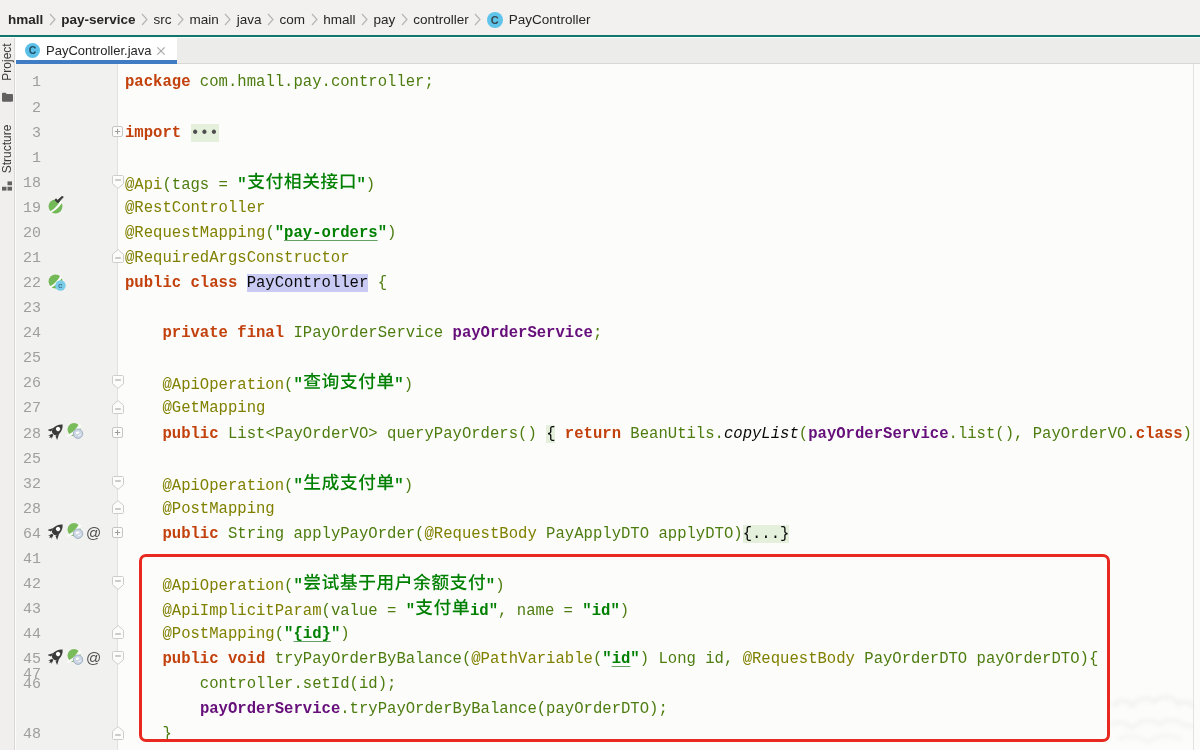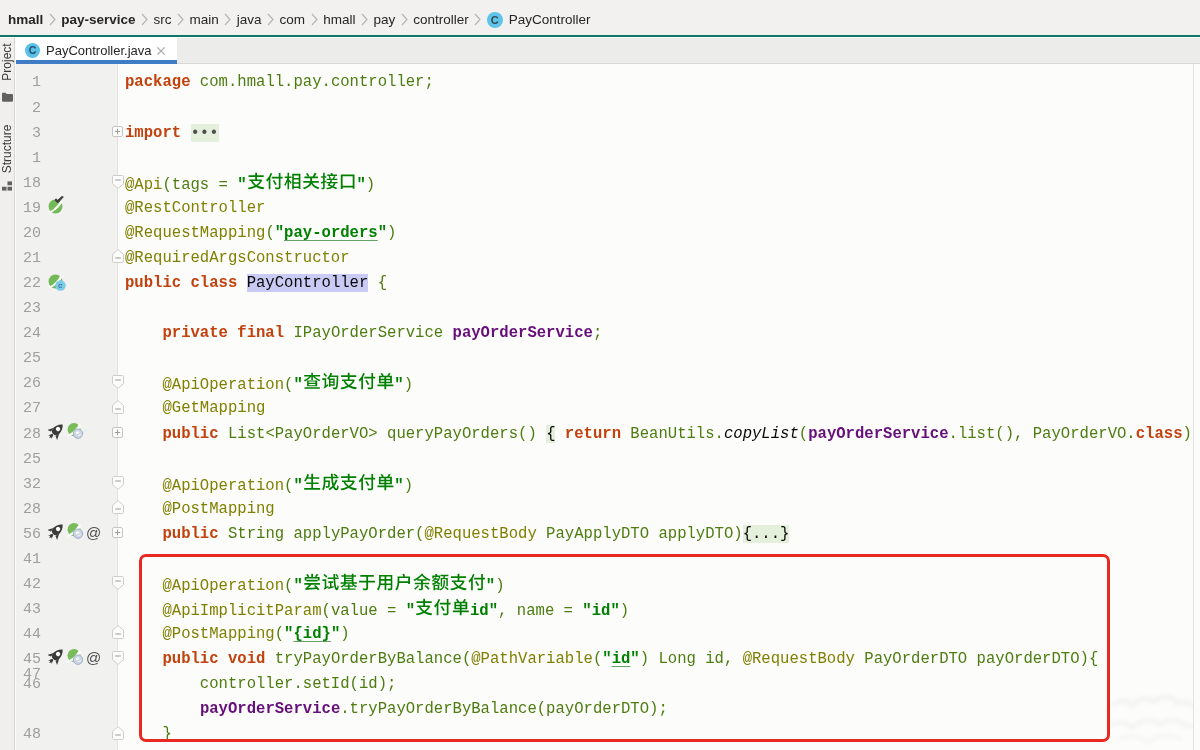--- a/index.html
+++ b/index.html
@@ -89,21 +89,21 @@
 <div class="ln" style="top:271.08px">22</div>
 <div class="ln" style="top:296.15px">23</div>
 <div class="ln" style="top:321.23px">24</div>
 <div class="ln" style="top:346.31px">25</div>
 <div class="ln" style="top:371.39px">26</div>
 <div class="ln" style="top:396.46px">27</div>
 <div class="ln" style="top:421.54px">28</div>
 <div class="ln" style="top:446.62px">25</div>
 <div class="ln" style="top:471.69px">32</div>
 <div class="ln" style="top:496.77px">28</div>
-<div class="ln" style="top:521.85px">56</div>
+<div class="ln" style="top:521.85px">64</div>
 <div class="ln" style="top:546.92px">41</div>
 <div class="ln" style="top:572.00px">42</div>
 <div class="ln" style="top:597.08px">43</div>
 <div class="ln" style="top:622.16px">44</div>
 <div class="ln" style="top:647.23px">45</div>
 <div class="ln" style="top:672.31px">46</div>
 <div class="ln" style="top:662px">47</div>
 <div class="ln" style="top:722.46px">48</div>
 <div class="cl" style="top:70.46px"><span class="kw">package</span><span class="pl"> com.hmall.pay.controller;</span></div>
 <div class="cl" style="top:95.54px"></div>

